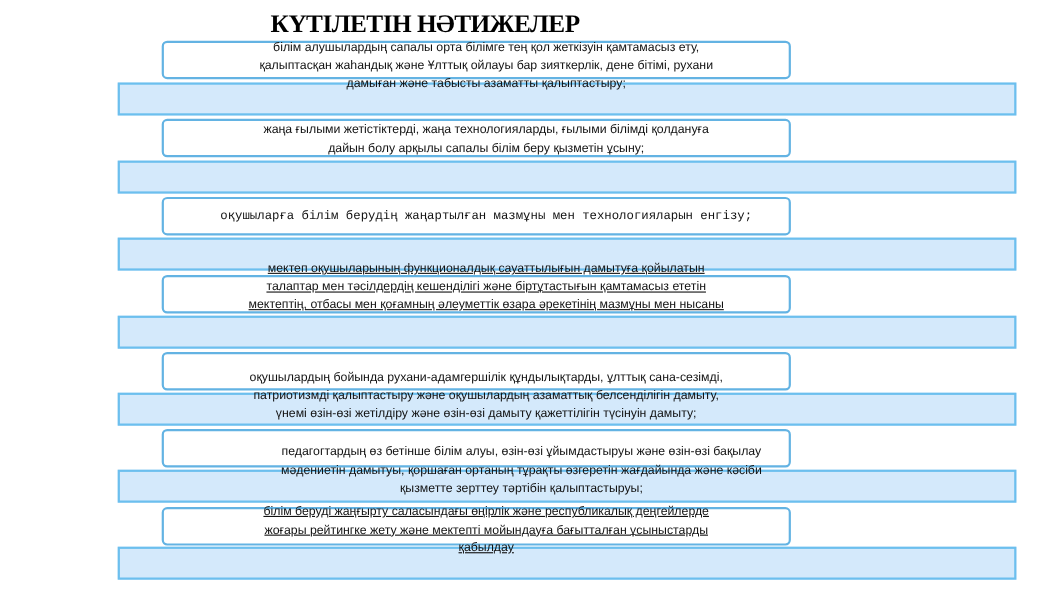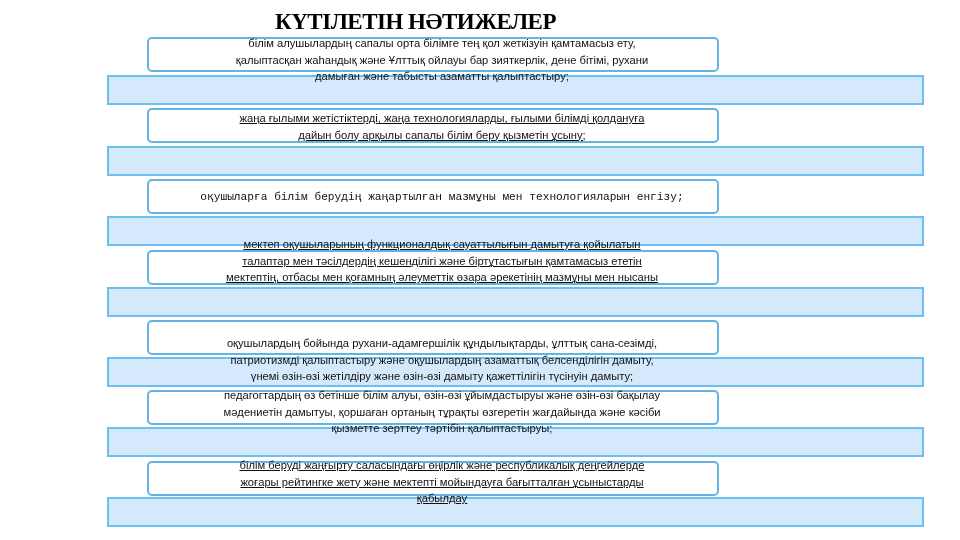--- a/index.html
+++ b/index.html
@@ -20,21 +20,20 @@
       top: 8px;
       width: 310px;
       font-family: "Liberation Serif", serif;
       font-weight: bold;
       font-size: 23px;
       line-height: 28px;
       color: #000;
       letter-spacing: -0.5px;
       white-space: nowrap;
       z-index: 1;
-      text-align: right;
     }
     .bar {
       position: absolute;
       left: 107px;
       width: 813px;
       height: 26px;
       background: #d4e9fb;
       border: 2px solid #6cbfee;
       z-index: 2;
     }
@@ -66,42 +65,42 @@
 <div class="title">КҮТІЛЕТІН НӘТИЖЕЛЕР</div>
 
 <div class="box" style="top:37px;"></div>
 <div class="bar" style="top:75px;"></div>
 <div class="box-text" style="top:35px;">білім алушылардың сапалы орта білімге тең қол жеткізуін қамтамасыз ету,
 қалыптасқан жаһандық және Ұлттық ойлауы бар зияткерлік, дене бітімі, рухани
 дамыған және табысты азаматты қалыптастыру;</div>
 
 <div class="box" style="top:108px;"></div>
 <div class="bar" style="top:146px;"></div>
-<div class="box-text" style="top:110px;text-decoration:underline;">жаңа ғылыми жетістіктерді, жаңа технологияларды, ғылыми білімді қолдануға
+<div class="box-text" style="top:110px;">жаңа ғылыми жетістіктерді, жаңа технологияларды, ғылыми білімді қолдануға
 дайын болу арқылы сапалы білім беру қызметін ұсыну;</div>
 
 <div class="box" style="top:179px;"></div>
 <div class="bar" style="top:216px;"></div>
 <div class="box-text" style="top:189px;font-family:Liberation Mono, monospace;">оқушыларға білім берудің жаңартылған мазмұны мен технологияларын енгізу;</div>
 
 <div class="box" style="top:250px;"></div>
 <div class="bar" style="top:287px;"></div>
 <div class="box-text" style="top:236px;text-decoration:underline;"> мектеп оқушыларының функционалдық сауаттылығын дамытуға қойылатын
 талаптар мен тәсілдердің кешенділігі және біртұтастығын қамтамасыз ететін
 мектептің, отбасы мен қоғамның әлеуметтік өзара әрекетінің мазмұны мен нысаны</div>
 
 <div class="box" style="top:320px;"></div>
 <div class="bar" style="top:357px;"></div>
 <div class="box-text" style="top:335px;">оқушылардың бойында рухани-адамгершілік құндылықтарды, ұлттық сана-сезімді,
 патриотизмді қалыптастыру және оқушылардың азаматтық белсенділігін дамыту,
 үнемі өзін-өзі жетілдіру және өзін-өзі дамыту қажеттілігін түсінуін дамыту;</div>
 
 <div class="box" style="top:390px;"></div>
 <div class="bar" style="top:427px;"></div>
-<div class="box-text" style="top:387px;">педагогтардың өз бетінше білім алуы, өзін-өзі ұйымдастыруы және өзін-өзі бақылау
+<div class="box-text" style="top:403px;margin-left:32px;">педагогтардың өз бетінше білім алуы, өзін-өзі ұйымдастыруы және өзін-өзі бақылау
 мәдениетін дамытуы, қоршаған ортаның тұрақты өзгеретін жағдайында және кәсіби
 қызметте зерттеу тәртібін қалыптастыруы;</div>
 
 <div class="box" style="top:461px;"></div>
 <div class="bar" style="top:497px;"></div>
 <div class="box-text" style="top:457px;text-decoration:underline;">білім беруді жаңғырту саласындағы өңірлік және республикалық деңгейлерде
 жоғары рейтингке жету және мектепті мойындауға бағытталған ұсыныстарды
 қабылдау</div>
 
 </body></html>

